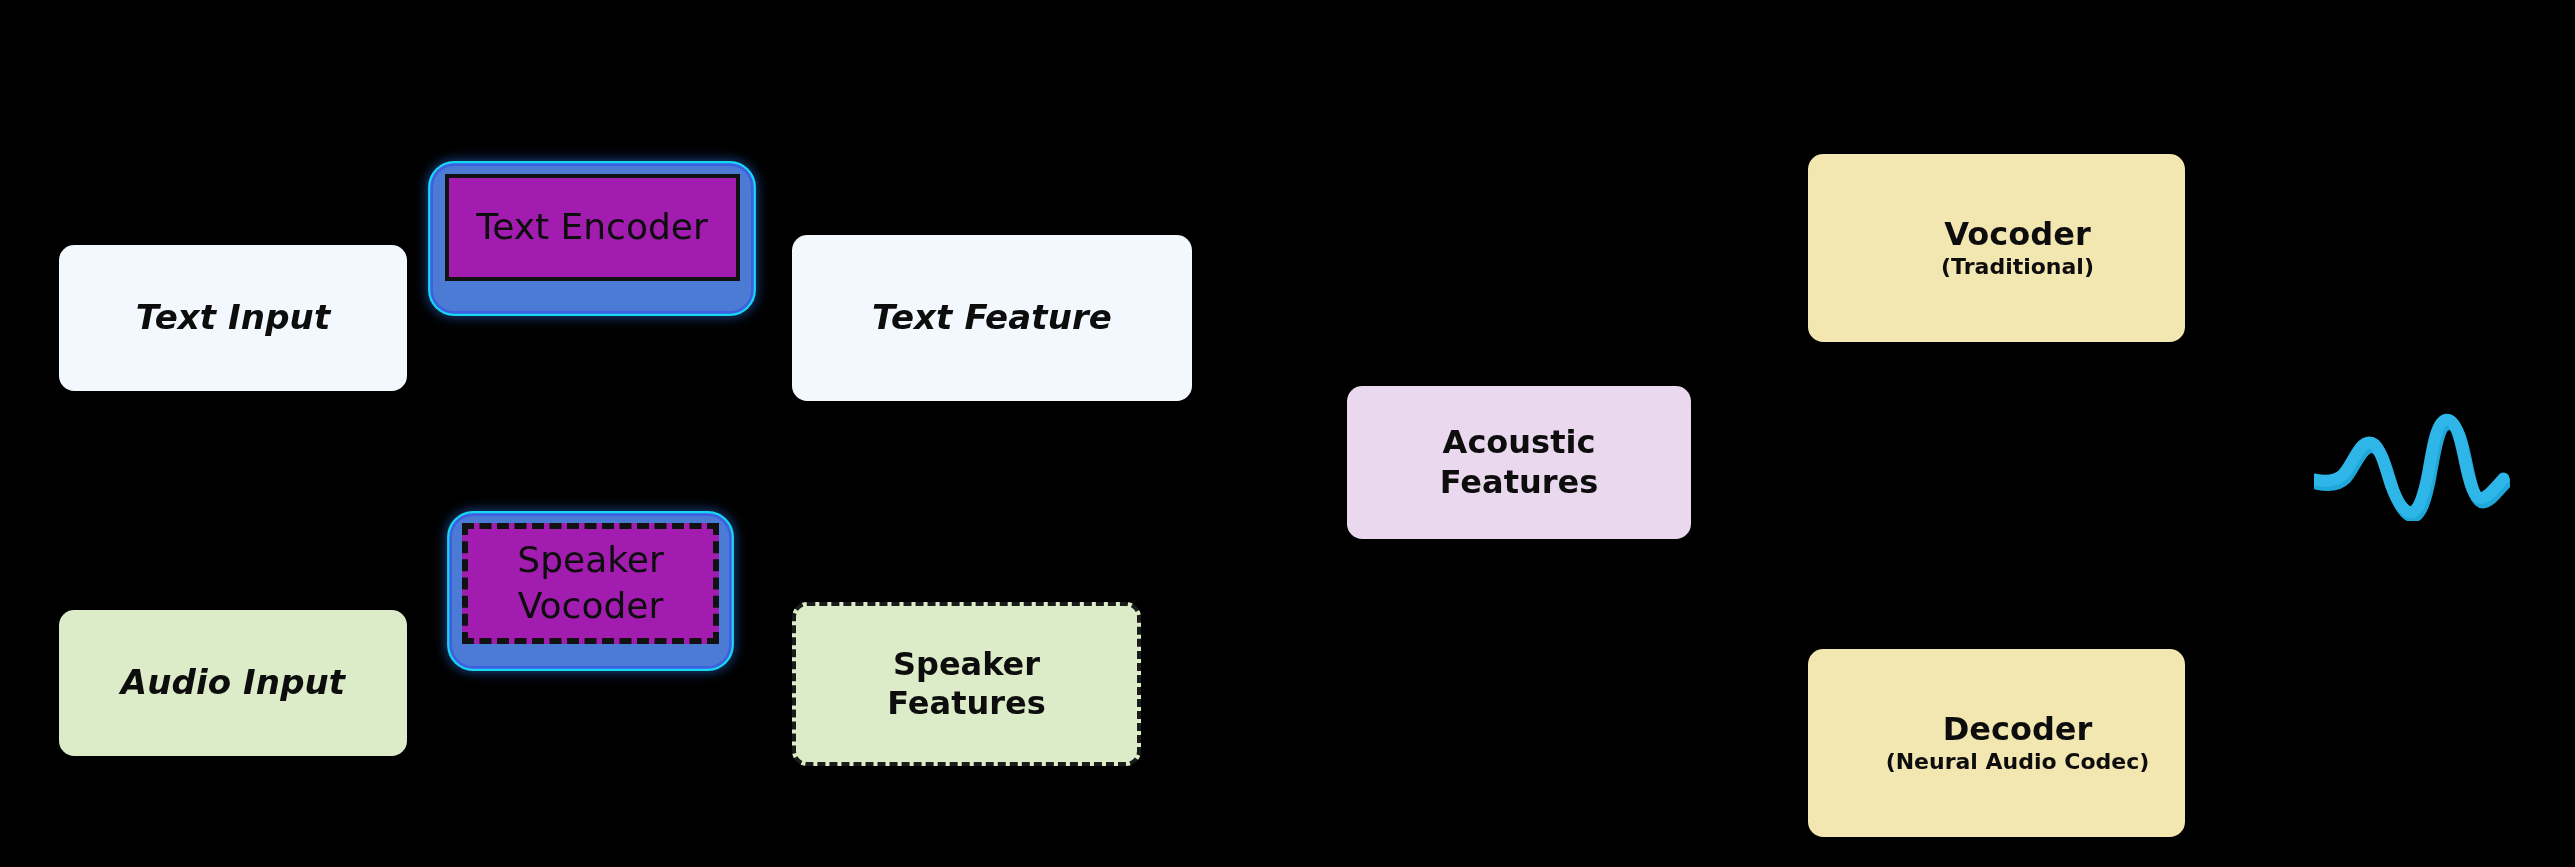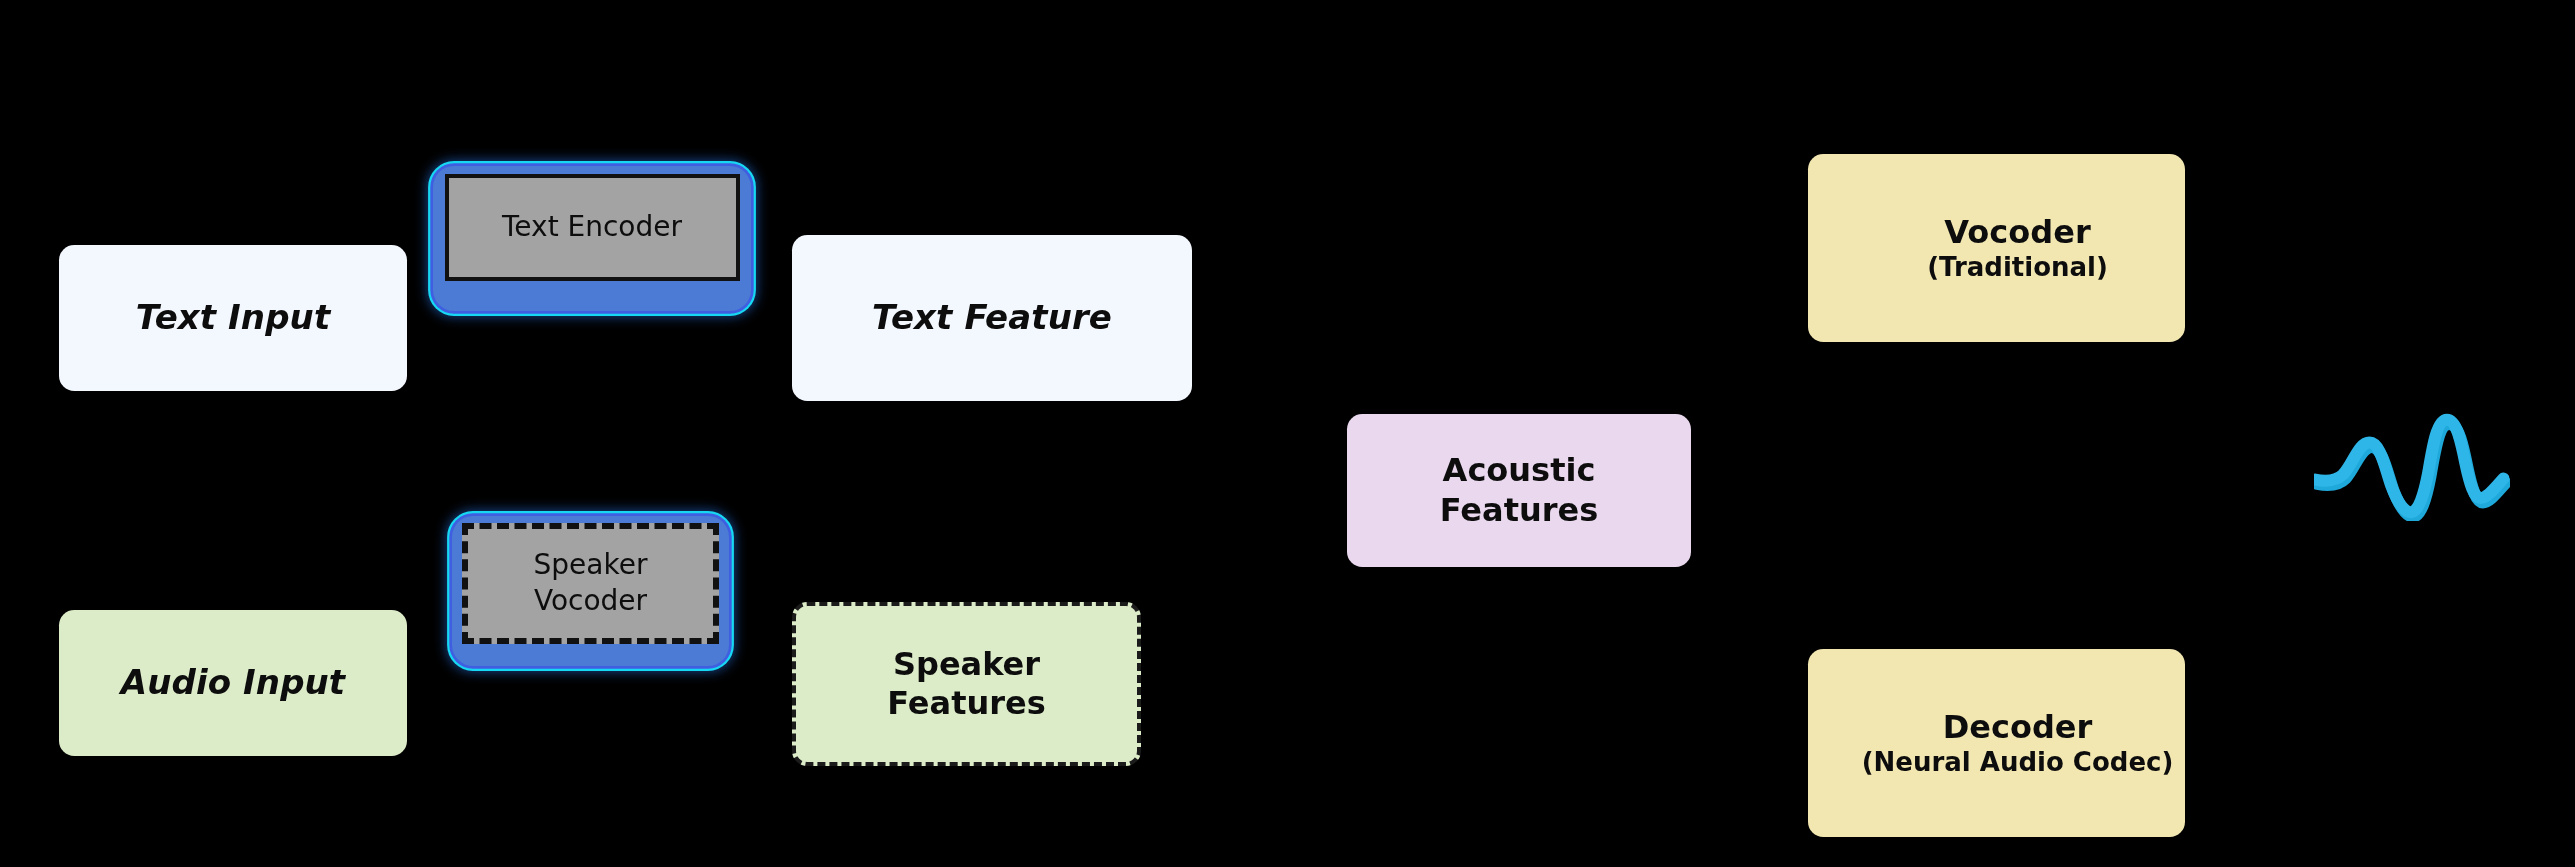--- a/index.html
+++ b/index.html
@@ -51,47 +51,47 @@
     font-size: 34px;
     letter-spacing: 0.1px;
     font-style: italic;
   }
   .title-bold-sm {
     font-weight: 700;
     font-size: 32px;
   }
   .sub-bold {
     font-weight: 700;
-    font-size: 26px;
+    font-size: 22px;
   }
 
   
   .encoder-shell {
     position: absolute;
     box-sizing: border-box;
     border-radius: 21px;
     background: #4b7bd4;
     box-shadow:
       0 0 0 2.7px #3f5fe0,
       0 0 0 4.9px #17d8f2,
       0 0 12px 5.5px rgba(40,120,240,0.55);
     display: flex;
     align-items: flex-start;
     justify-content: center;
   }
   .encoder-inner {
     box-sizing: border-box;
-    background: #a3a3a3;
+    background: #a21caf;
     display: flex;
     flex-direction: column;
     align-items: center;
     justify-content: center;
     text-align: right;
     color: #0d0d0d;
-    font-size: 28px;
+    font-size: 36px;
     font-weight: 400;
     line-height: 1.28;
   }
   .inner-solid {
     border: 4.9px solid #111111;
   }
   .inner-dashed {
     border: 6px dashed #111111;
   }
 
@@ -128,21 +128,21 @@
 
   <div class="node box box-lightblue" style="left:792px; top:235px; width:400px; height:166px;">
     <span class="line title-bold">Text Feature</span>
   </div>
 
   <div class="node box-green-dashed" style="left:792px; top:602px; width:349px; height:164px; display:flex; flex-direction:column; align-items:center; justify-content:center; color:#0d0d0d;">
     <span class="line title-bold-sm">Speaker</span>
     <span class="line title-bold-sm">Features</span>
   </div>
 
-  <div class="node box box-purple" style="left:1347px; top:414px; width:344px; height:153px;">
+  <div class="node box box-purple" style="left:1347px; top:386px; width:344px; height:153px;">
     <span class="line title-bold-sm">Acoustic</span>
     <span class="line title-bold-sm">Features</span>
   </div>
 
   <div class="node box box-yellow" style="left:1808px; top:154px; width:377px; height:188px;">
     <span class="line title-bold-sm">Vocoder</span>
     <span class="line sub-bold">(Traditional)</span>
   </div>
 
   <div class="node box box-yellow" style="left:1808px; top:649px; width:377px; height:188px;text-align:right;">

